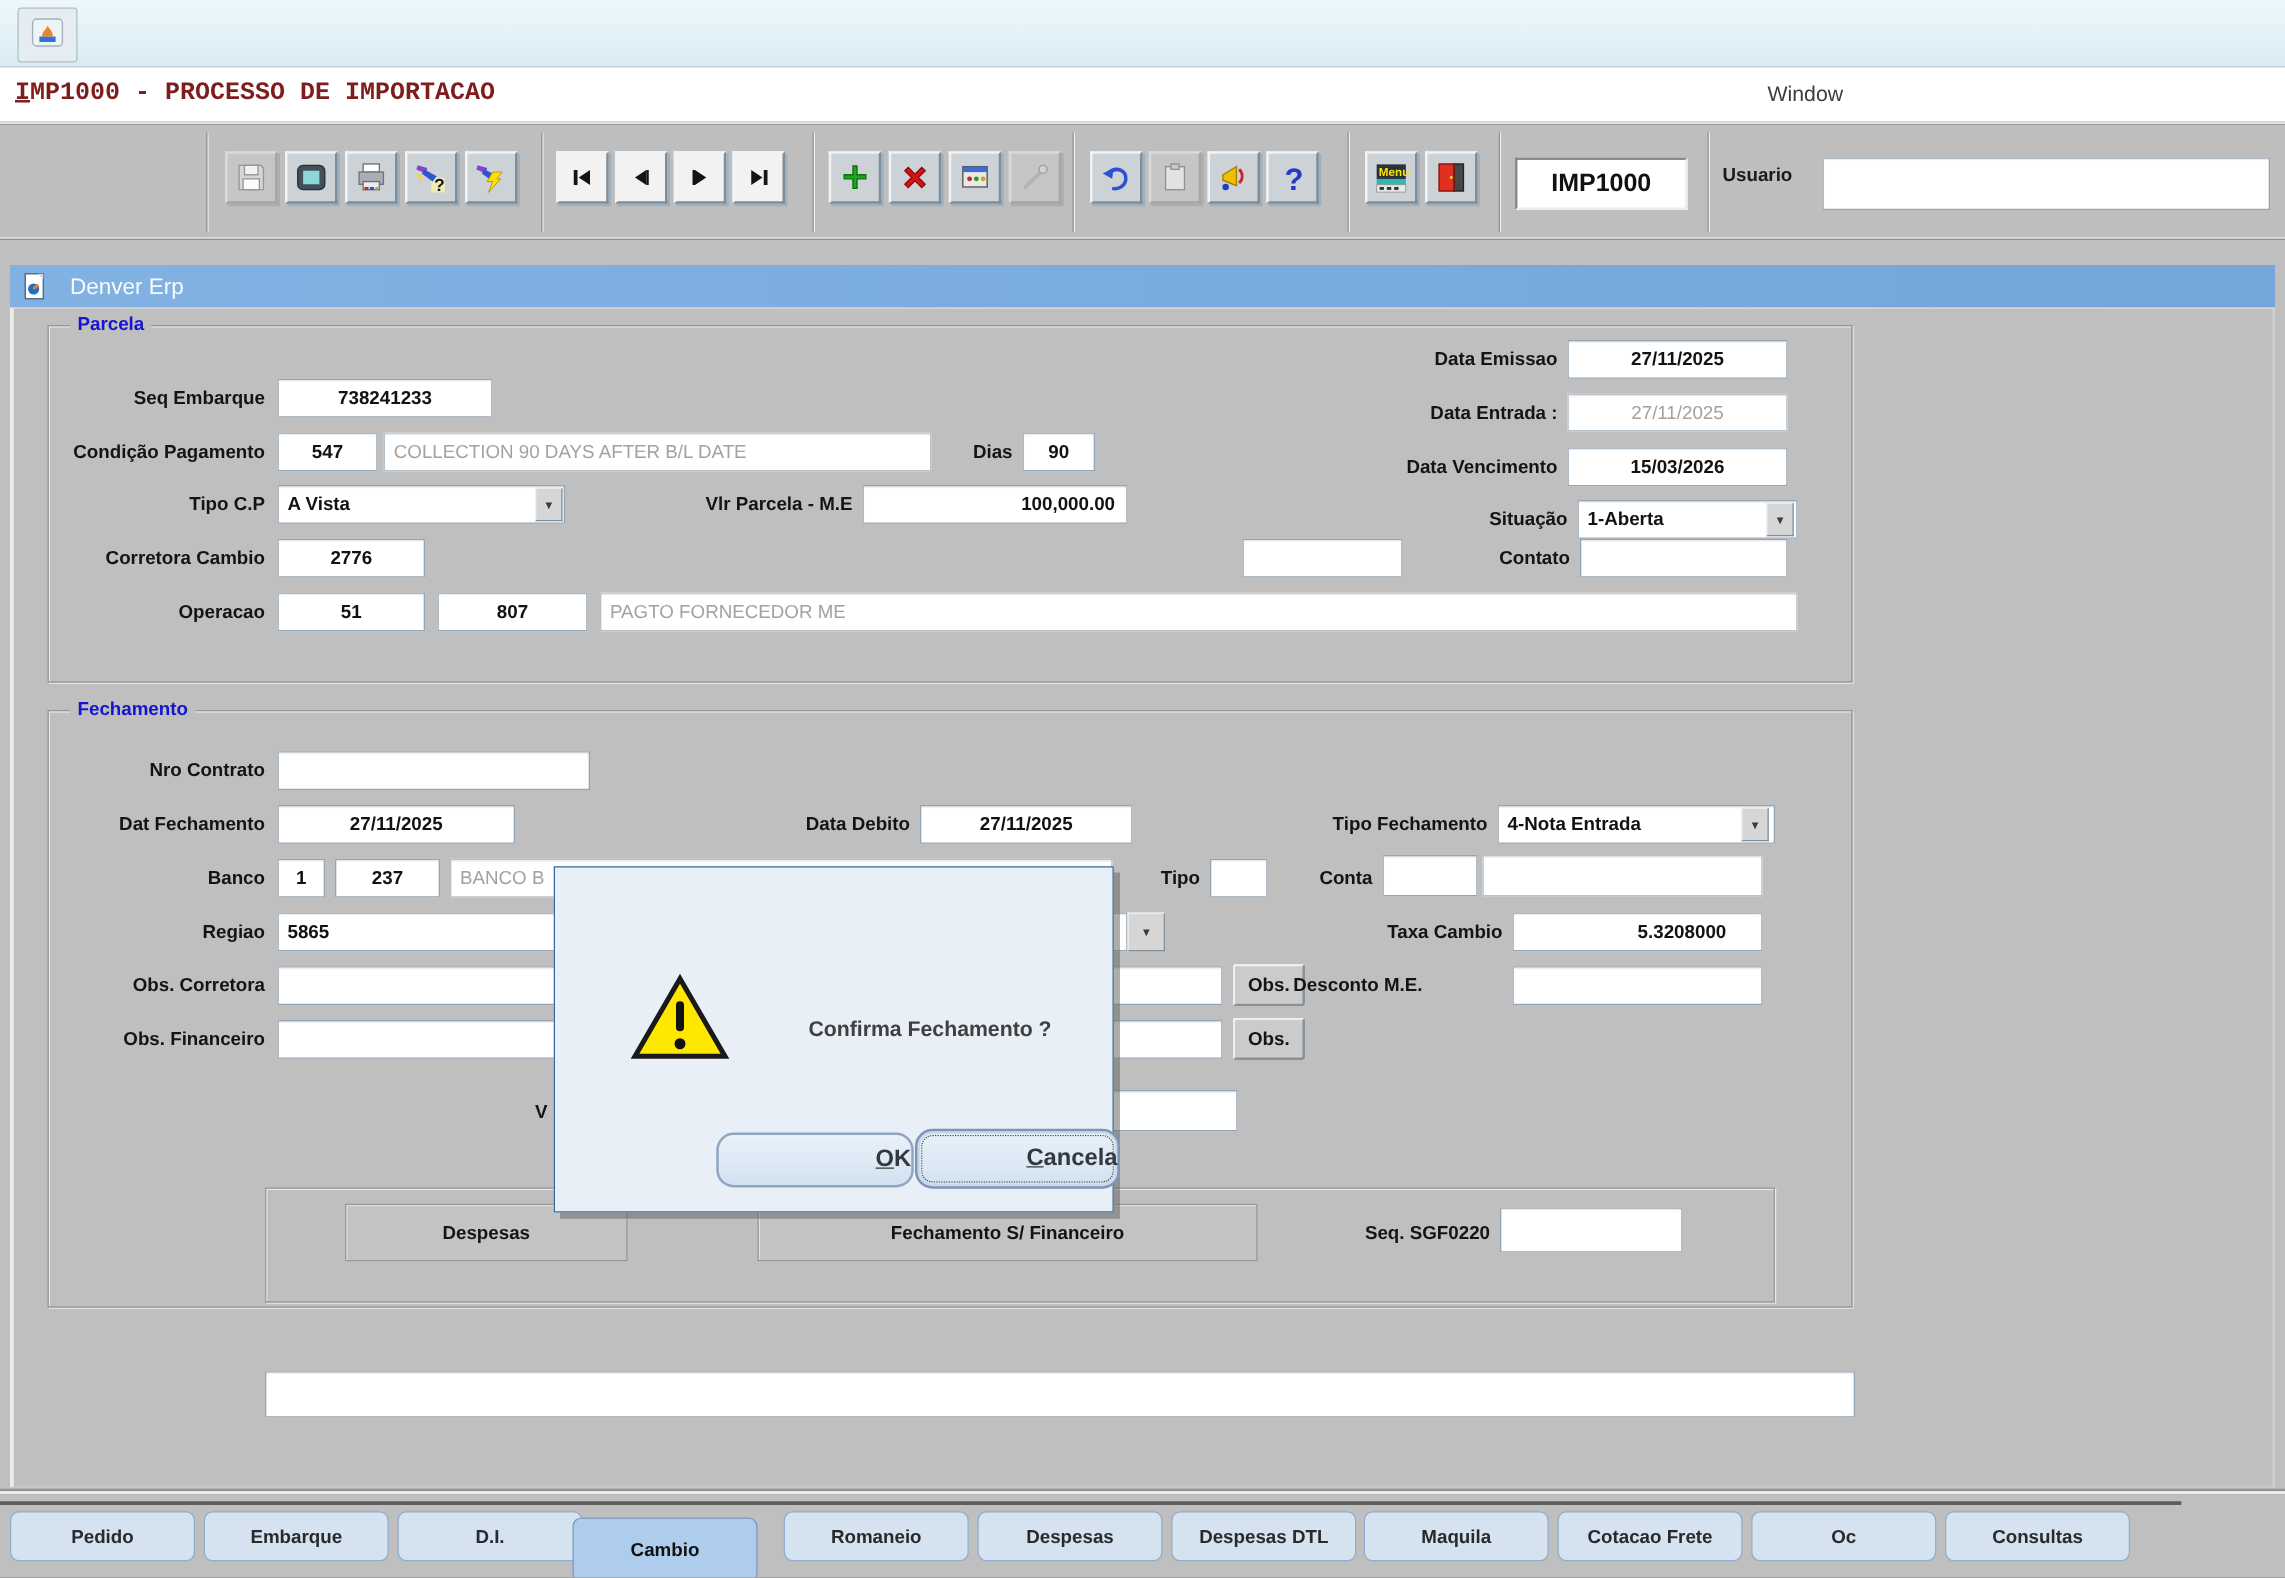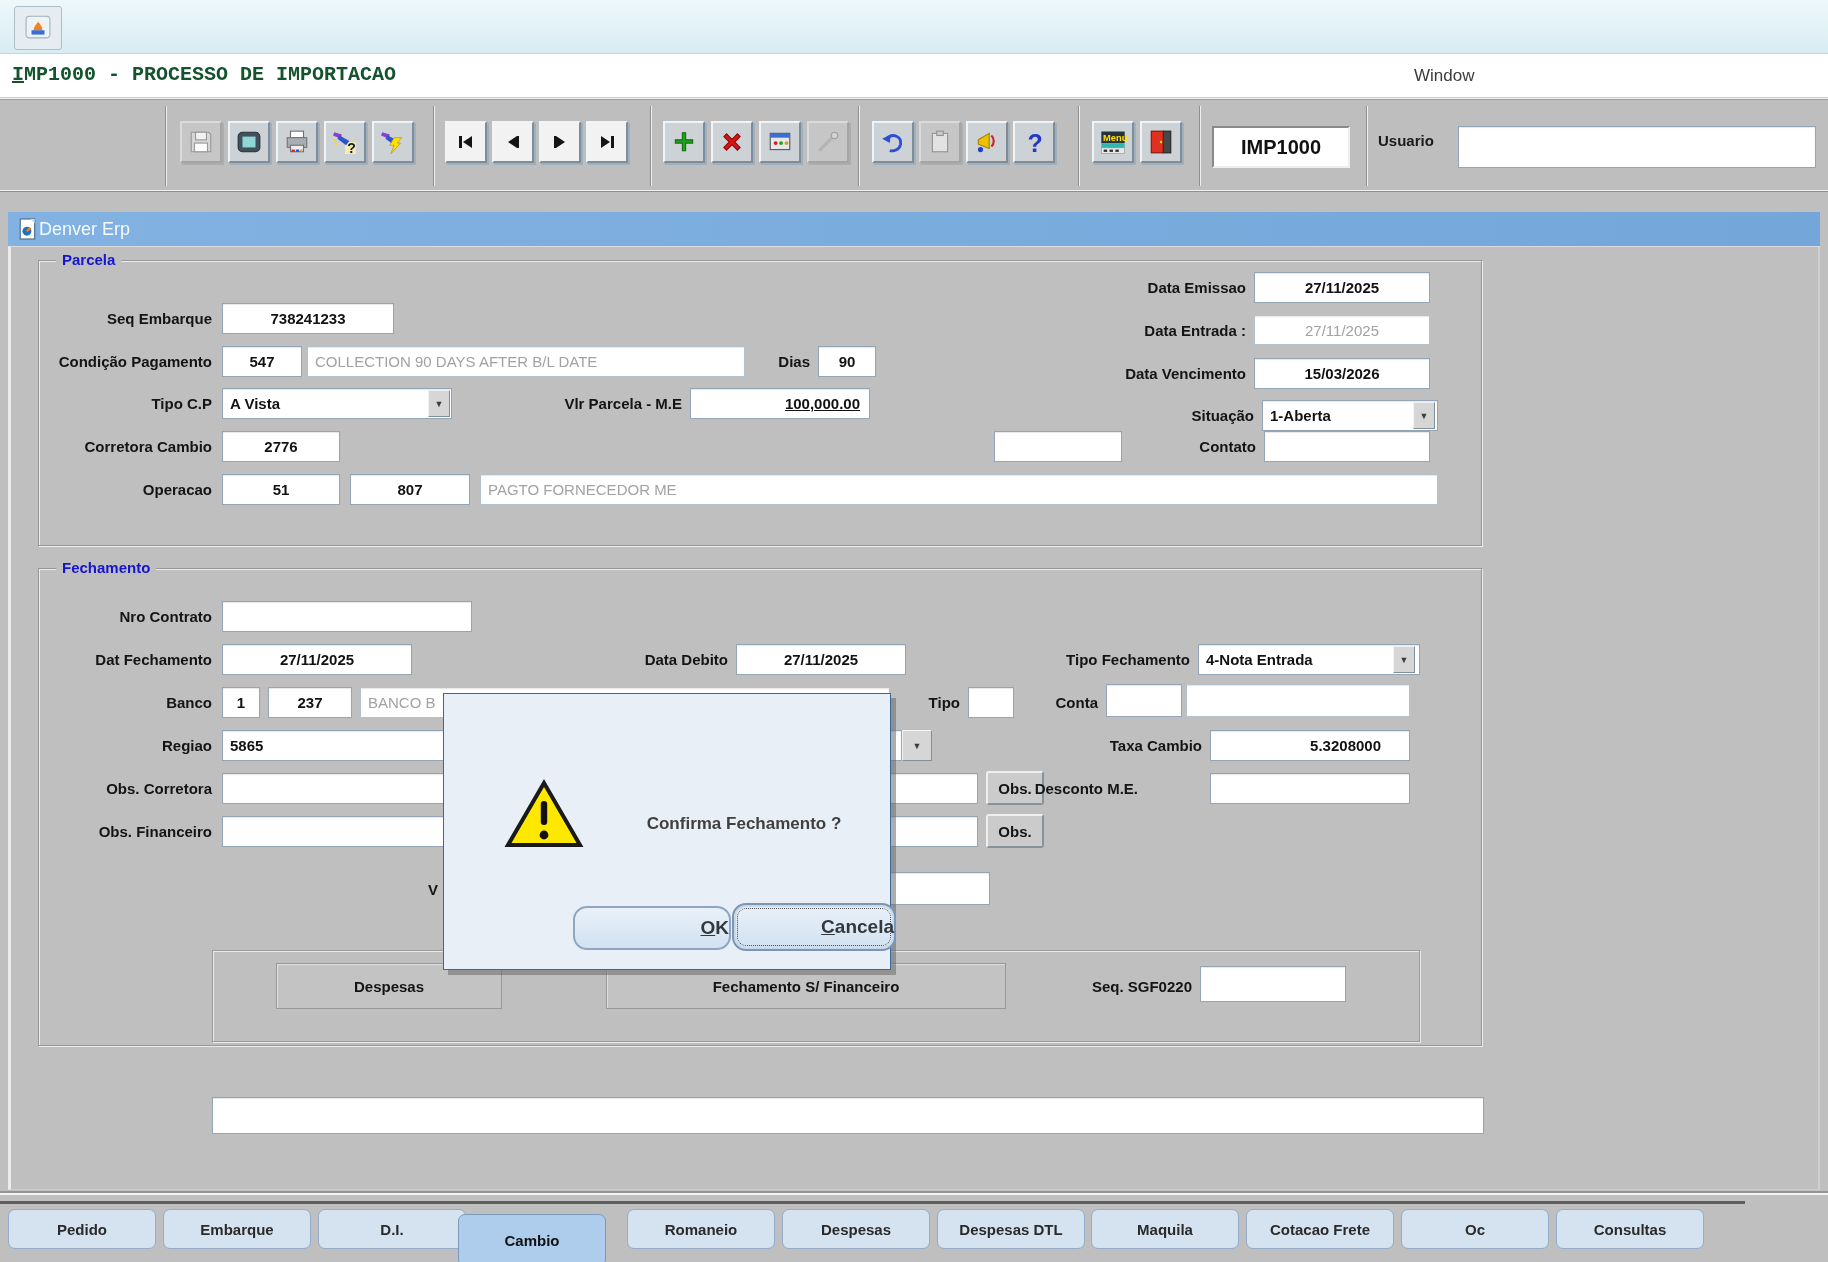--- a/index.html
+++ b/index.html
@@ -5,21 +5,21 @@
   html,body{margin:0;padding:0;background:#8a8a8a;}
   .page{position:relative;width:1828px;height:1262px;background:#bfbfbf;overflow:hidden;
         font-family:"Liberation Sans",sans-serif;font-size:15px;color:#141414;}
   .abs{position:absolute;box-sizing:border-box;}
 
   
   .titlebar{left:0;top:0;width:1828px;height:54px;background:linear-gradient(#eef8fb,#d8ecf3);border-bottom:1px solid #c2d6de;}
   .appbtn{left:14px;top:6px;width:48px;height:44px;background:#e6edf0;border:1px solid #aebec6;
           border-radius:3px;display:flex;align-items:center;justify-content:center;}
   .menubar{left:0;top:54px;width:1828px;height:44px;background:#ffffff;border-bottom:1px solid #c9c9c9;}
-  .mdi-title{left:12px;top:63px;font-family:"Liberation Mono",monospace;font-weight:700;font-size:20px;color:#14532d;white-space:nowrap;}
+  .mdi-title{left:12px;top:63px;font-family:"Liberation Mono",monospace;font-weight:700;font-size:20px;color:#7f1d1d;white-space:nowrap;}
   .mdi-title::first-letter{text-decoration:underline;}
   .menu-item{left:1414px;top:66px;font-size:17px;color:#3c3c3c;}
 
   
   .toolbar{left:0;top:98px;width:1828px;height:94px;background:#bebebe;
            border-top:1px solid #f2f2f2;border-bottom:1px solid #8f8f8f;box-shadow:inset 0 -1px 0 #f0f0f0, inset 0 1px 0 #9a9a9a;}
   .tsep{top:106px;width:2px;height:80px;background:#8f8f8f;border-right:1px solid #f0f0f0;}
   .tb-btn{top:121px;width:42px;height:42px;background:#cdd2d6;
           border-top:2px solid #f0f4f6;border-left:2px solid #f0f4f6;
           border-right:2px solid #7d8d99;border-bottom:2px solid #7d8d99;
@@ -287,41 +287,41 @@
 
   <div class="abs erphdr">
     <span style="margin-left:10px;display:flex;align-items:center;">
       <svg width="20" height="24" viewBox="0 0 18 20">
           <rect x="2" y="1" width="13" height="18" fill="#fff" stroke="#4a6a86"></rect>
           <path d="M15 1h-4l4 4z" fill="#c8dcec"></path>
           <circle cx="8" cy="12" r="4" fill="#2470c0"></circle>
           <path d="M8 12l3.2-3.2" stroke="#f08020" stroke-width="2"></path>
         </svg>
     </span>
-    <span style="margin-left:1px;">Denver Erp</span>
+    <span style="margin-left:18px;">Denver Erp</span>
   </div>
   <div class="abs erpbody"></div>
 
   <div class="abs grp" style="left:38px;top:260px;width:1444px;height:286px;"></div>
   <div class="abs grp-title" style="left:56px;top:251px;">Parcela</div>
 
   <div class="abs lbl" style="left:18px;top:310px;width:194px;">Seq Embarque</div>
   <div class="abs fld c" style="left:222px;top:303px;width:172px;height:31px;">738241233</div>
 
   <div class="abs lbl" style="left:18px;top:353px;width:194px;">Condição Pagamento</div>
   <div class="abs fld c" style="left:222px;top:346px;width:80px;height:31px;">547</div>
   <div class="abs fld l ro" style="left:307px;top:346px;width:438px;height:31px;">COLLECTION 90 DAYS AFTER B/L DATE</div>
   <div class="abs lbl" style="left:754px;top:353px;width:56px;">Dias</div>
   <div class="abs fld c" style="left:818px;top:346px;width:58px;height:31px;">90</div>
 
   <div class="abs lbl" style="left:18px;top:395px;width:194px;">Tipo C.P</div>
   <div class="abs fld l" style="left:222px;top:388px;width:230px;height:31px;">A Vista</div>
   <div class="abs arrow-btn" style="left:428px;top:390px;width:22px;height:27px;">▼</div>
   <div class="abs lbl" style="left:520px;top:395px;width:162px;">Vlr Parcela - M.E</div>
-  <div class="abs fld r" style="left:690px;top:388px;width:180px;height:31px;text-decoration:underline;">100,000.00</div>
+  <div class="abs fld r" style="left:690px;top:388px;width:212px;height:31px;">100,000.00</div>
 
   <div class="abs lbl" style="left:18px;top:438px;width:194px;">Corretora Cambio</div>
   <div class="abs fld c" style="left:222px;top:431px;width:118px;height:31px;">2776</div>
   <div class="abs lbl" style="left:984px;top:438px;width:50px;">Ref</div>
   <div class="abs fld l" style="left:994px;top:431px;width:128px;height:31px;"></div>
   <div class="abs lbl" style="left:1180px;top:438px;width:76px;">Contato</div>
   <div class="abs fld l" style="left:1264px;top:431px;width:166px;height:31px;"></div>
 
   <div class="abs lbl" style="left:18px;top:481px;width:194px;">Operacao</div>
   <div class="abs fld c" style="left:222px;top:474px;width:118px;height:31px;">51</div>

